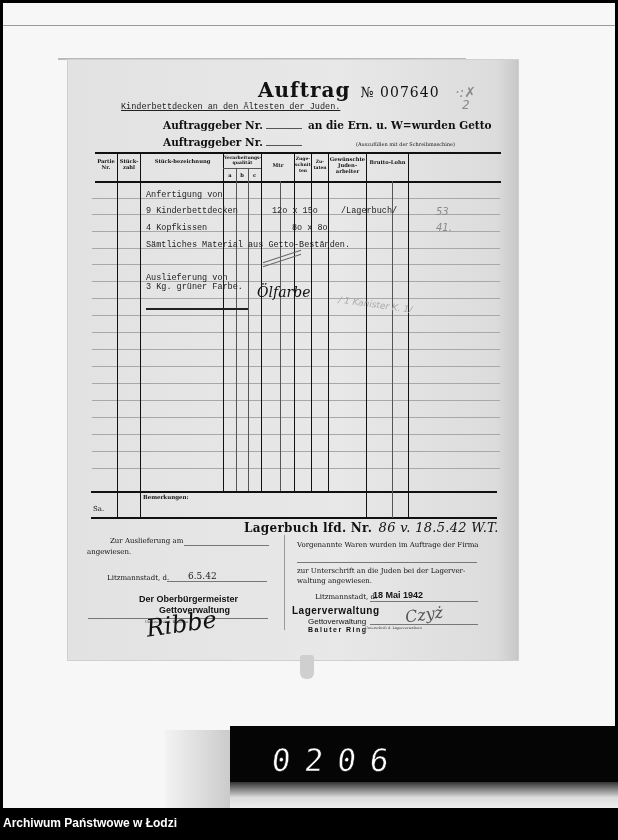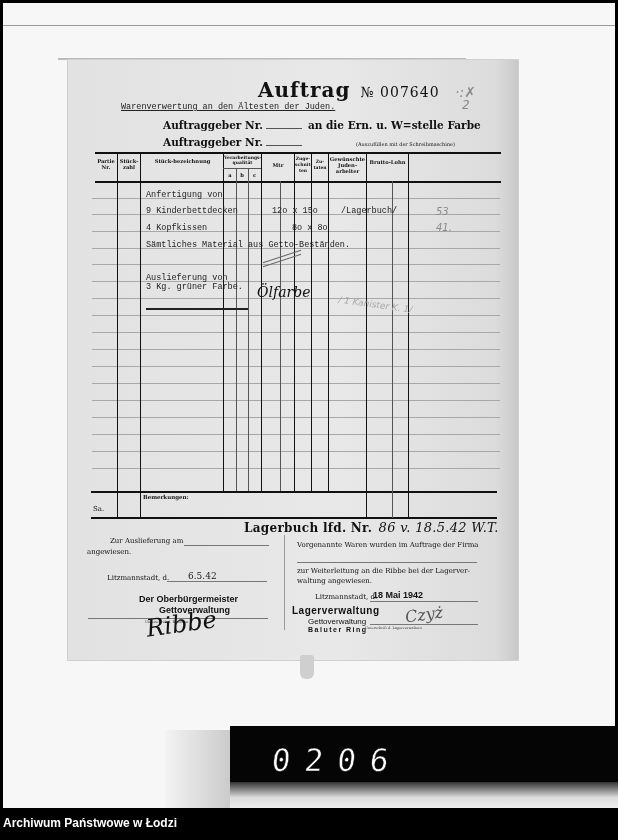--- a/index.html
+++ b/index.html
@@ -68,24 +68,24 @@
 <div class="paper"></div>
 <div class="paper-tear"></div>
 
 <div class="title-row">
   <span class="title">Auftrag</span>
   <span class="order-no">№ 007640</span>
 </div>
 <span class="pencil-mark" style="left:455px;top:84px;font-size:14px;">·:✗</span>
 <span class="pencil-mark" style="left:462px;top:98px;font-size:12px;">2</span>
 
-<div class="subtitle typed">Warenverwertung an den Ältesten der Juden.</div>
+<div class="subtitle typed">Kinderbettdecken an den Ältesten der Juden.</div>
 
 <div class="hdr-line" style="left:163px;top:119px;">
-  <span>Auftraggeber Nr.</span><span class="blank"></span><span>an die Ern. u. W=stelle Farbe</span>
+  <span>Auftraggeber Nr.</span><span class="blank"></span><span>an die Ern. u. W=wurden Getto</span>
 </div>
 <div class="hdr-line" style="left:163px;top:136px;">
   <span>Auftraggeber Nr.</span><span class="blank"></span>
 </div>
 <div class="hint">(Auszufüllen mit der Schreibmaschine)</div>
 
 <div class="rule-thick" style="left:95px;top:152px;width:406px;"></div>
 <div class="rule-thick" style="left:95px;top:181px;width:406px;"></div>
 <div class="rule-thick" style="left:91px;top:491px;width:406px;"></div>
 <div class="rule-thick" style="left:91px;top:517px;width:406px;"></div>
@@ -180,21 +180,21 @@
 <div class="stamp" style="left:139px;top:594px;font-size:9px;">Der Oberbürgermeister</div>
 <div class="stamp" style="left:159px;top:605px;font-size:9px;">Gettoverwaltung</div>
 <div class="foot-blank" style="left:88px;top:618px;width:180px;"></div>
 <div class="stamp-small" style="left:145px;top:620px;">Unterschrift d. Beamten</div>
 <div class="signature" style="left:146px;top:610px;">Ribbe</div>
 
 <div class="foot-sep"></div>
 
 <div class="foot-text" style="left:297px;top:541px;">Vorgenannte Waren wurden im Auftrage der Firma</div>
 <div class="foot-blank" style="left:297px;top:562px;width:180px;"></div>
-<div class="foot-text" style="left:297px;top:567px;">zur Weiterleitung an die Ribbe bei der Lagerver-</div>
+<div class="foot-text" style="left:297px;top:567px;">zur Unterschrift an die Juden bei der Lagerver-</div>
 <div class="foot-text" style="left:297px;top:577px;">waltung angewiesen.</div>
 <div class="foot-text" style="left:315px;top:593px;">Litzmannstadt, d.</div>
 <div class="stamp" style="left:373px;top:590px;font-size:9px;">18 Mai 1942</div>
 <div class="foot-blank" style="left:370px;top:601px;width:108px;"></div>
 <div class="stamp" style="left:292px;top:605px;font-size:10px;letter-spacing:0.5px;">Lagerverwaltung</div>
 <div class="stamp" style="left:308px;top:617px;font-size:8px;font-weight:normal;">Gettoverwaltung</div>
 <div class="stamp" style="left:308px;top:626px;font-size:7px;letter-spacing:1.5px;">Baluter Ring</div>
 <div class="foot-blank" style="left:370px;top:624px;width:108px;"></div>
 <div class="stamp-small" style="left:365px;top:626px;">Unterschrift d. Lagerverwalters</div>
 <div class="signature" style="left:405px;top:605px;font-size:16px;color:#555;">Czyż</div>

